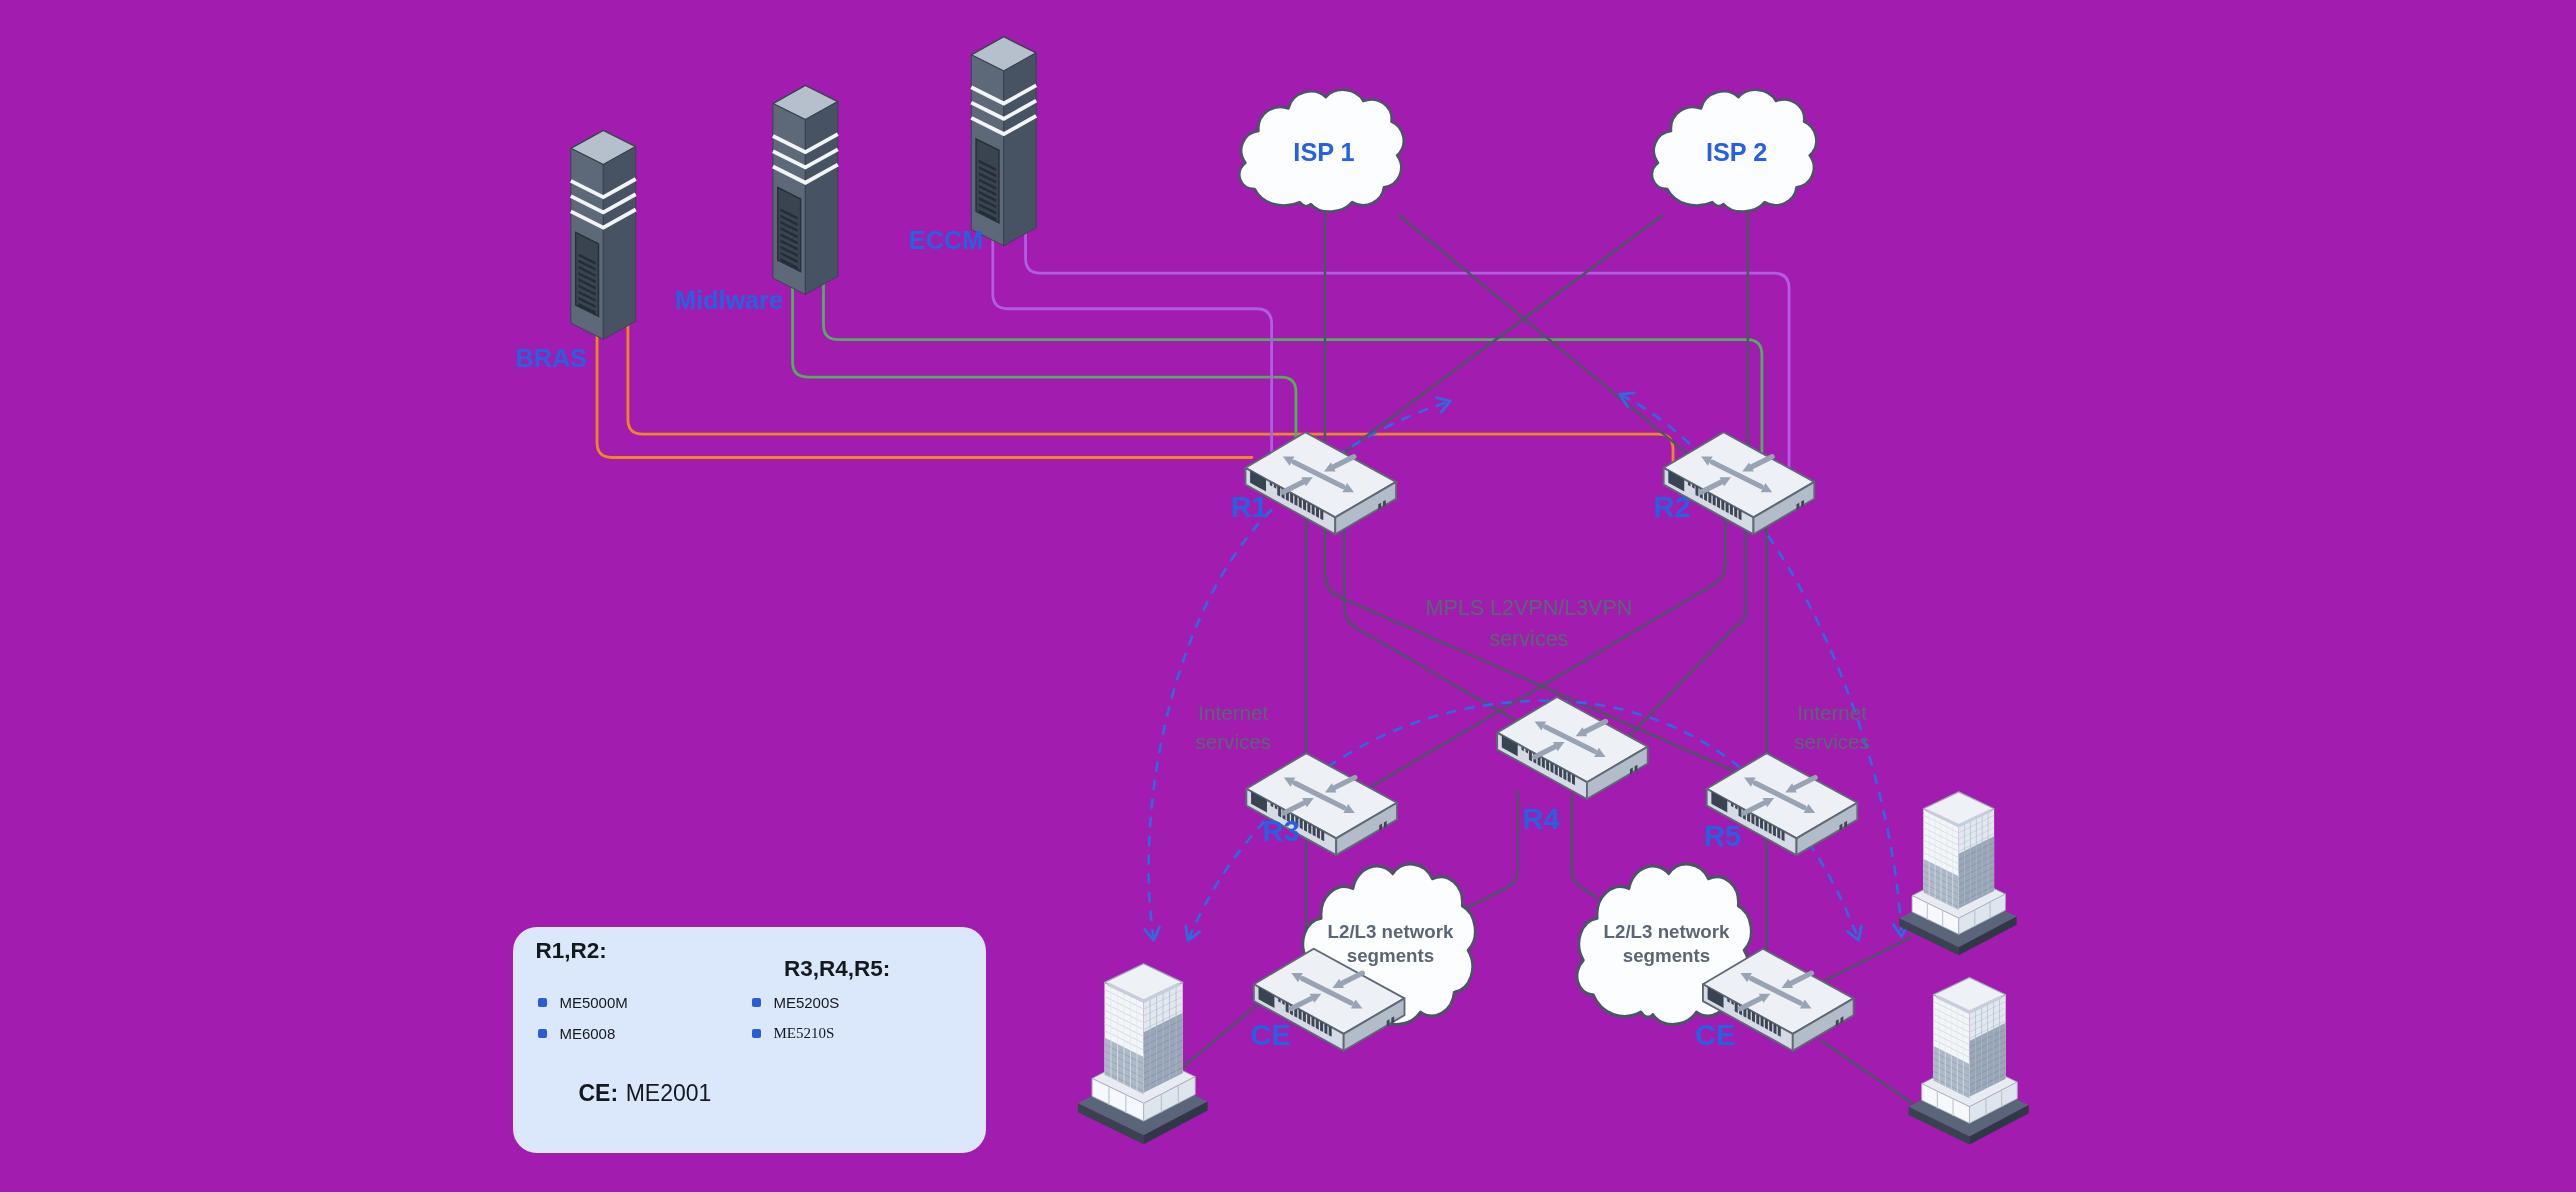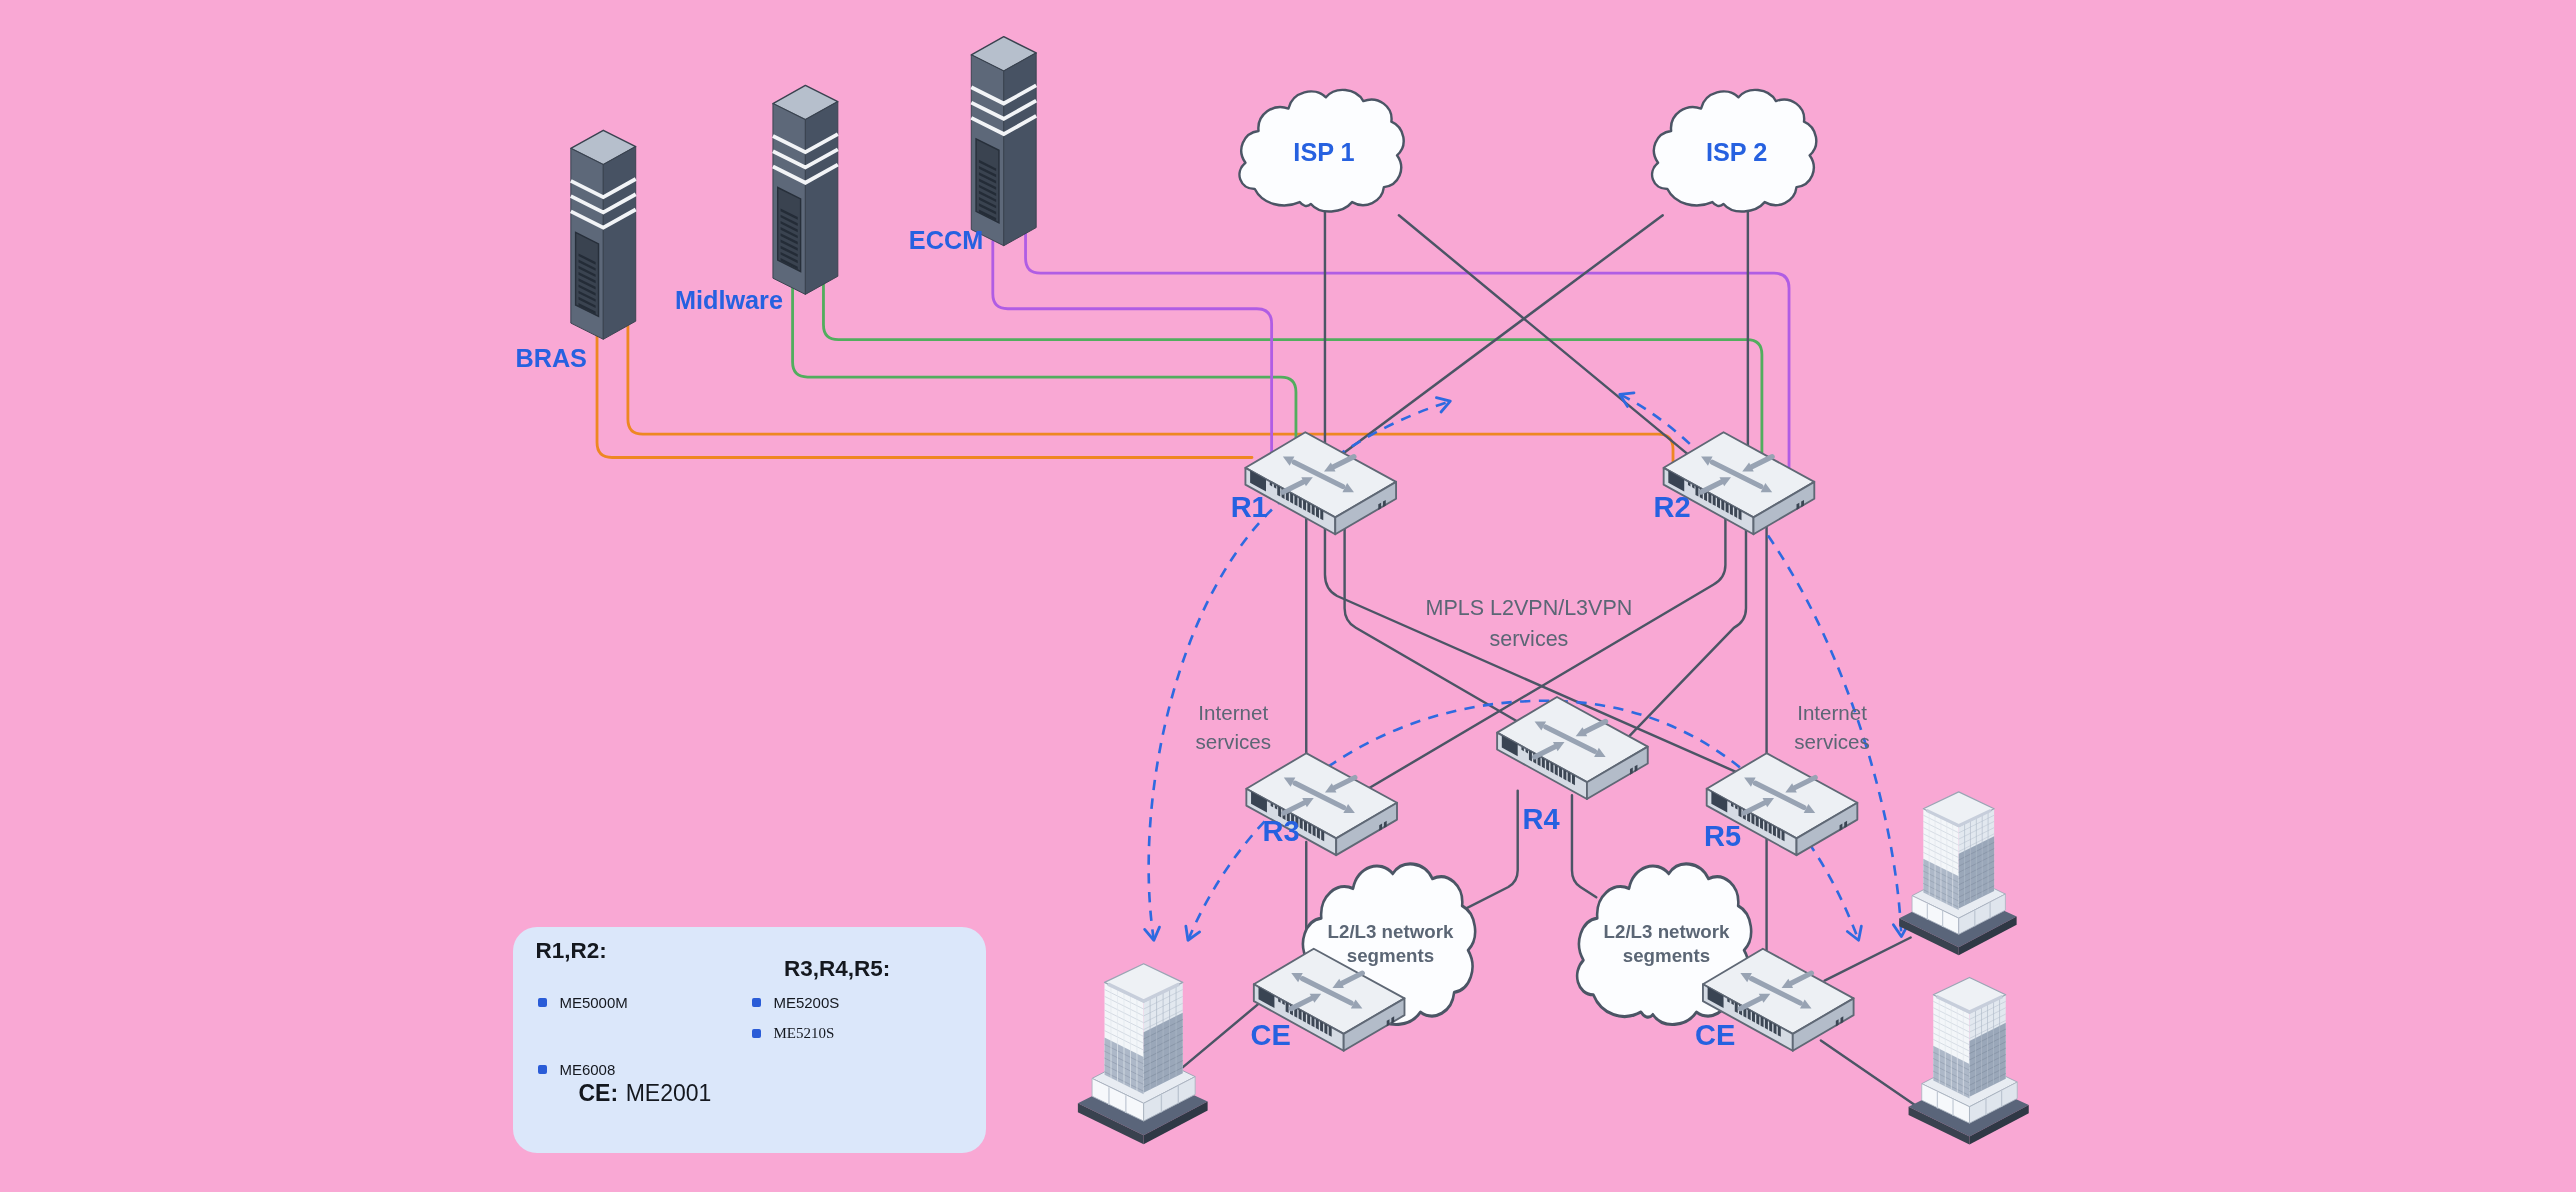--- a/index.html
+++ b/index.html
@@ -1,16 +1,16 @@
 <!DOCTYPE html>
 <html style="font-size:15px"><head>
 <meta charset="utf-8">
 <style>
   html,body{margin:0;padding:0;background:#ffffff;}
-  #stage{position:relative;width:2576px;height:1192px;background:#f9a8d4;overflow:hidden;
+  #stage{position:relative;width:2576px;height:1192px;background:#a21caf;overflow:hidden;
          font-family:"Liberation Sans", sans-serif;}
   svg{position:absolute;left:0;top:0;}
   text{font-family:"Liberation Sans", sans-serif;}
   .node-label{font-weight:bold;fill:#2661e0;}
   .gray-note{fill:#5b6675;}
   .seg-note{fill:#5b6675;font-weight:bold;}
   
   #legend{position:absolute;left:513px;top:927px;width:473px;height:226px;
           background:#dbe7fa;border-radius:24px;color:#14181f;}
   .lg-title{position:absolute;font-size:22.5px;font-weight:bold;}
@@ -224,21 +224,21 @@
   <text x="1781" y="1028" class="seg-note" font-size="20">segments</text>
 </g>
 </svg>
 
 <div id="legend">
   <div class="lg-title" style="left:22.5px;top:11px;">R1,R2:</div>
   <div class="lg-item" style="left:25px;top:67px;">
     <span class="lg-bullet"></span>
     <span>ME5000M</span>
   </div>
-  <div class="lg-item" style="left:25px;top:98px;margin-top:36px;">
+  <div class="lg-item" style="left:25px;top:98px;">
     <span class="lg-bullet"></span>
     <span>ME6008</span>
   </div>
 
   <div class="lg-title" style="left:236px;top:29px;margin-left:35px;">R3,R4,R5:</div>
   <div class="lg-item" style="left:239px;top:67px;">
     <span class="lg-bullet"></span>
     <span>ME5200S</span>
   </div>
   <div class="lg-item" style="left:239px;top:98px;font-family:Liberation Serif, serif;">

